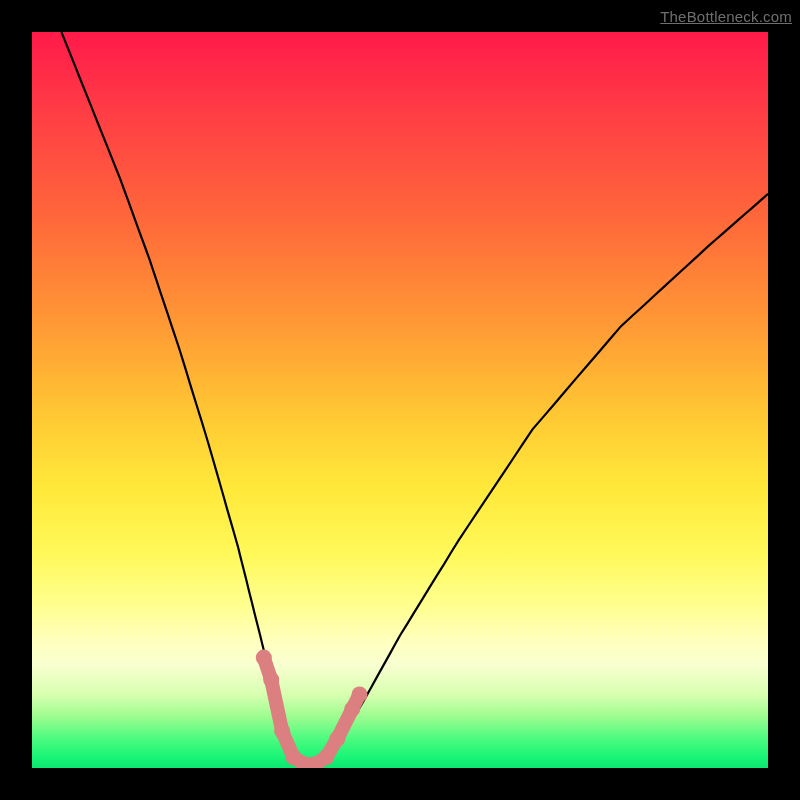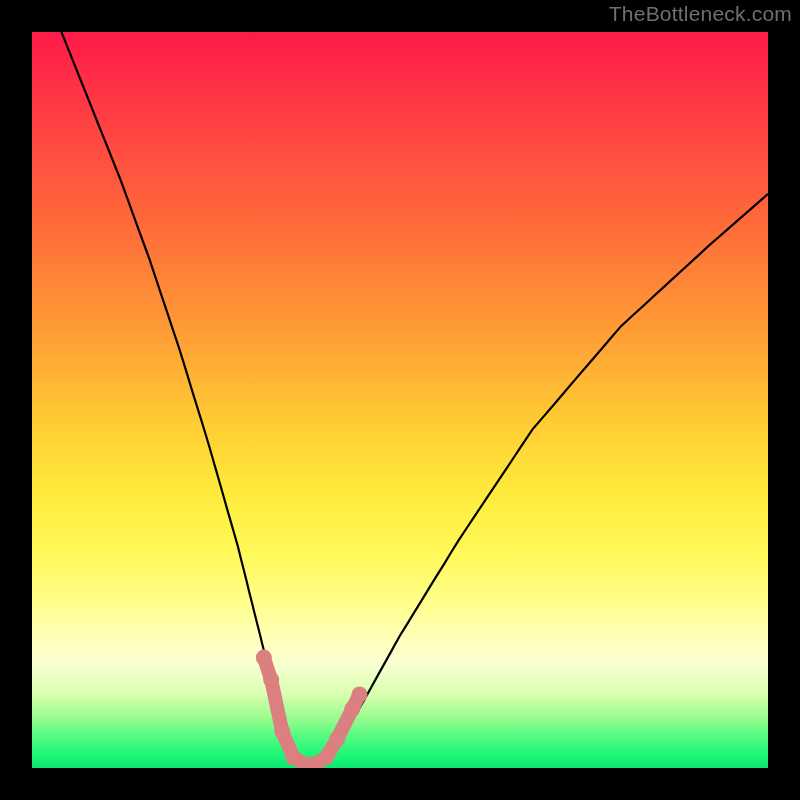--- a/index.html
+++ b/index.html
@@ -38,27 +38,28 @@
       #f8ffd0 86%,
       #d8ffb0 90%,
       #9efc90 93%,
       #4dfb80 96%,
       #19f576 98.5%,
       #0de670 100%
     );
   }
   .watermark {
     position: absolute;
-    top: 2px;
+    top: 8px;
     right: 8px;
     color: #6f6f6f;
-    font-size: 21px;
+    font-size: 15px;
     letter-spacing: 0.2px;
     z-index: 5;
     user-select: none;
+    text-decoration: underline;
   }
   svg.curve {
     position: absolute;
     left: 0;
     top: 0;
     width: 736px;
     height: 736px;
   }
   .curve path.main {
     fill: none;

